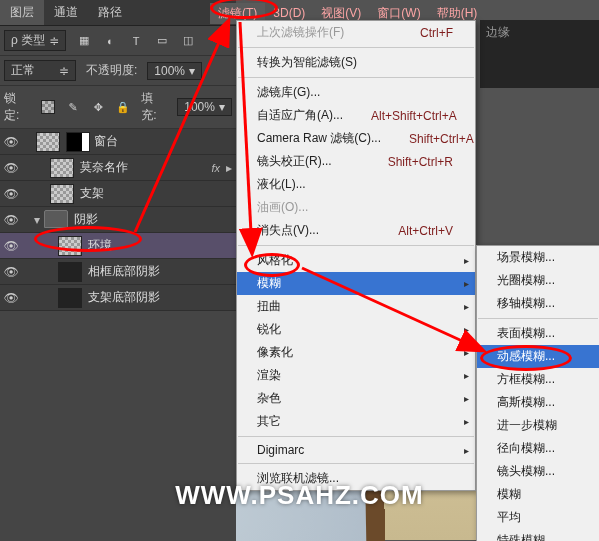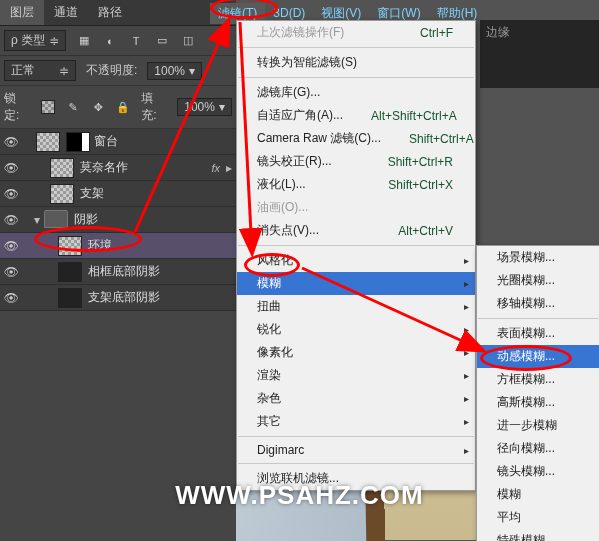--- a/index.html
+++ b/index.html
@@ -2,21 +2,21 @@
 <html><head>
 <meta charset="utf-8">
 <style>
 * { margin:0; padding:0; box-sizing:border-box; font-family:"Microsoft YaHei",SimSun,sans-serif; user-select:none; }
 body { width:599px; height:541px; background:#535353; position:relative; overflow:hidden; }
 
 .bg-photo { position:absolute; left:0; top:350px; width:599px; height:190px; background:linear-gradient(180deg,#e8d9b8 0%,#d4c49a 30%,#c8b98f 100%); }
 .frame { position:absolute; left:-40px; top:390px; width:420px; height:260px; background:#8b6239; border:18px solid #6b4a2a; border-radius:3px; transform:perspective(600px) rotateX(3deg) rotateY(-4deg); }
 .frame::after { content:""; position:absolute; inset:0; background:linear-gradient(135deg,rgba(255,255,255,.1),transparent 40%),radial-gradient(ellipse at center,#c4d0d8 0%,#a8b6c4 100%); }
 
-.menubar { position:absolute; top:0; left:210px; height:26px; display:flex; align-items:center; gap:0; color:#7dd3fc; font-size:12px; z-index:5; }
+.menubar { position:absolute; top:0; left:210px; height:26px; display:flex; align-items:center; gap:0; color:#fca5a5; font-size:12px; z-index:5; }
 .menubar .mitem { padding:2px 8px; cursor:pointer; }
 .menubar .mitem.active { background:#5a5a5a; }
 
 .panel-tabs { display:flex; background:#383838; color:#ccc; font-size:12px; border-bottom:1px solid #222; }
 .panel-tabs .tab { padding:4px 10px; cursor:pointer; }
 .panel-tabs .tab.active { background:#535353; }
 .panel-tabs .menu-icon { margin-left:auto; padding:4px 8px; }
 
 .toolbar-row { display:flex; align-items:center; gap:10px; padding:4px 4px; background:#454545; border-bottom:1px solid #333; font-size:12px; color:#ccc; }
 .dd { background:#3a3a3a; border:1px solid #222; padding:1px 6px; display:flex; align-items:center; gap:4px; }
@@ -33,21 +33,21 @@
 .thumb.folder { background:none; border:none; }
 .thumb.folder::before { content:""; display:block; width:22px; height:16px; background:#5a5a5a; border:1px solid #777; border-radius:2px 2px 0 0; }
 .layer .fx { margin-left:auto; margin-right:6px; font-style:italic; font-size:11px; color:#bbb; }
 .layer .tri { margin-right:4px; color:#bbb; }
 .layer.sel { background:#584f6a; }
 .mask { width:24px; height:20px; margin-right:4px; background:#fff; border:1px solid #222; }
 .mask.black { background:linear-gradient(90deg,#000 70%,#fff 70%); }
 
 .menu { position:absolute; background:#f0f0f0; border:1px solid #999; box-shadow:2px 2px 6px rgba(0,0,0,.4); font-size:12px; color:#222; z-index:10; }
 .menu .mi { display:flex; align-items:center; padding:3px 22px 3px 20px; white-space:nowrap; cursor:default; position:relative; }
-.menu .mi .shortcut { margin-left:auto; padding-left:28px; color:#14532d; }
+.menu .mi .shortcut { margin-left:auto; padding-left:28px; color:#7f1d1d; }
 .menu .mi.disabled { color:#999; }
 .menu .sep { height:1px; background:#c8c8c8; margin:3px 1px; }
 .menu .mi.has-sub::after { content:"▸"; position:absolute; right:6px; font-size:10px; color:#333; }
 .menu .mi.hover { background:#3874d1; color:#fff; }
 
 #main-menu { left:236px; top:20px; width:240px; }
 #sub-menu { left:476px; top:245px; width:124px; }
 
 .ellipse { position:absolute; border:3px solid #ff0000; border-radius:50%; z-index:20; pointer-events:none; }
 #ell-filter { left:210px; top:-3px; width:68px; height:22px; }
@@ -193,21 +193,20 @@
   <div class="mi">
       <span>Camera Raw 滤镜(C)...</span>
       <span class="shortcut">Shift+Ctrl+A</span>
     </div>
   <div class="mi">
       <span>镜头校正(R)...</span>
       <span class="shortcut">Shift+Ctrl+R</span>
     </div>
   <div class="mi">
       <span>液化(L)...</span>
-      <span class="shortcut">Shift+Ctrl+X</span>
     </div>
   <div class="mi disabled">
       <span>油画(O)...</span>
     </div>
   <div class="mi">
       <span>消失点(V)...</span>
       <span class="shortcut">Alt+Ctrl+V</span>
     </div>
   <div class="sep"></div>
   <div class="mi has-sub">

